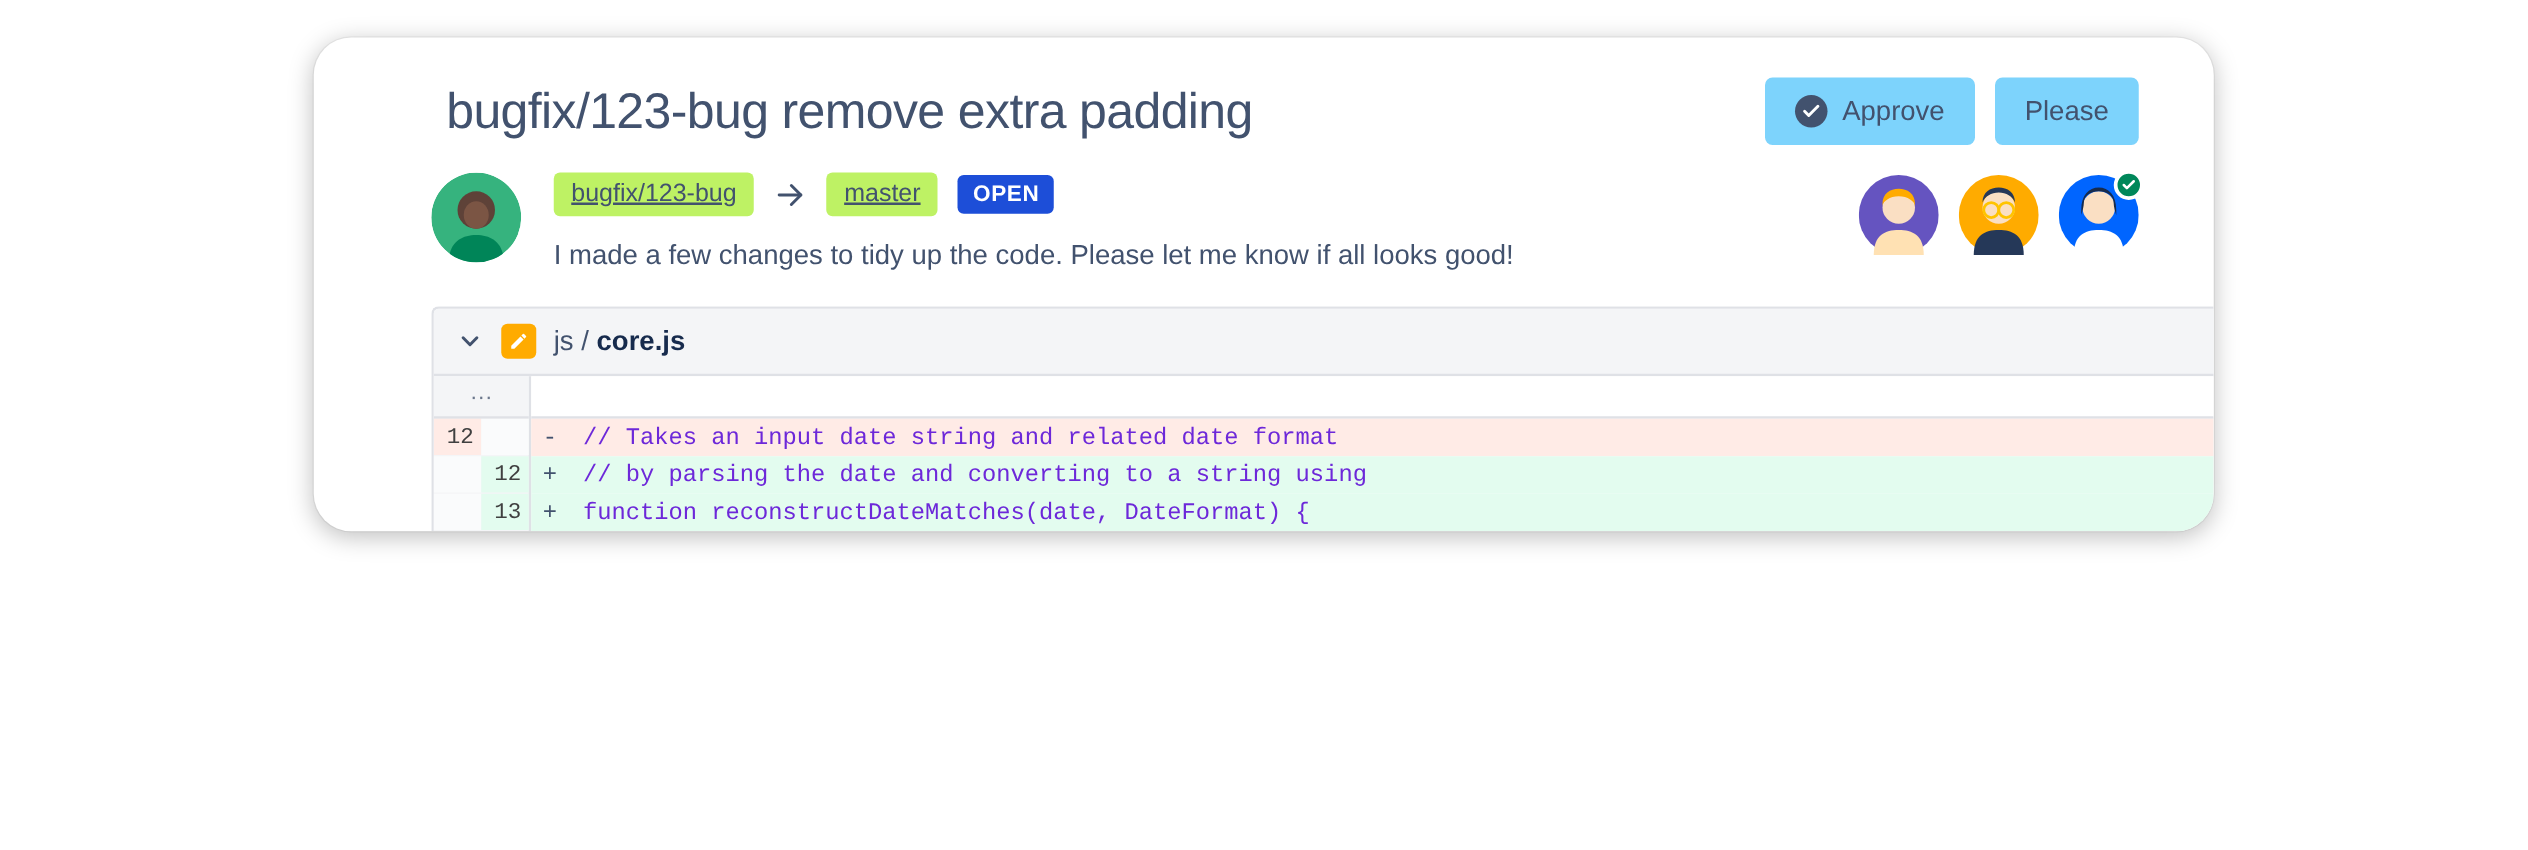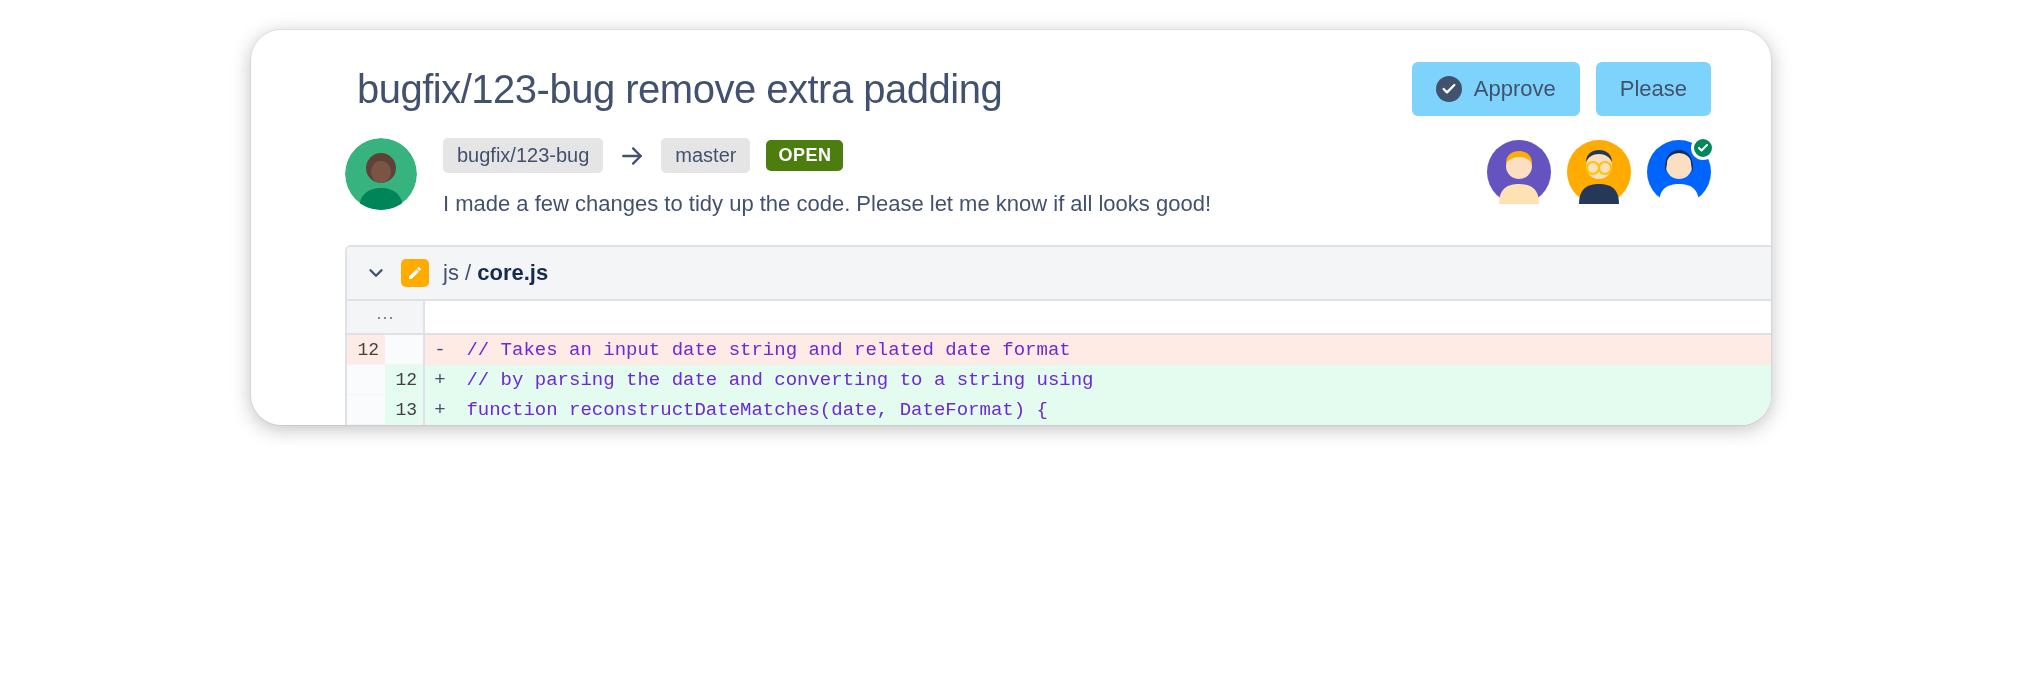--- a/index.html
+++ b/index.html
@@ -59,29 +59,30 @@
     gap: 26px;
   }
   .author-avatar {
     width: 72px; height: 72px; border-radius: 50%;
     flex-shrink: 0;
     overflow: hidden;
   }
   .subrow-main { flex: 1; display: flex; flex-direction: column; gap: 18px; }
   .branch-row { display: flex; align-items: center; gap: 16px; }
   .pill {
-    background: #e5e5e5;
+    background: #bef264;
     color: #42526E;
     font-size: 20px;
     padding: 6px 14px;
     border-radius: 5px;
+    text-decoration: underline;
   }
   .arrow-icon { width: 26px; height: 26px; color: #42526E; }
   .status-badge {
-    background: #4d7c0f;
+    background: #1d4ed8;
     color: #fff;
     font-size: 18px;
     font-weight: 700;
     letter-spacing: 0.5px;
     padding: 5px 12px;
     border-radius: 5px;
   }
   .description {
     color: #42526E;
     font-size: 22px;

